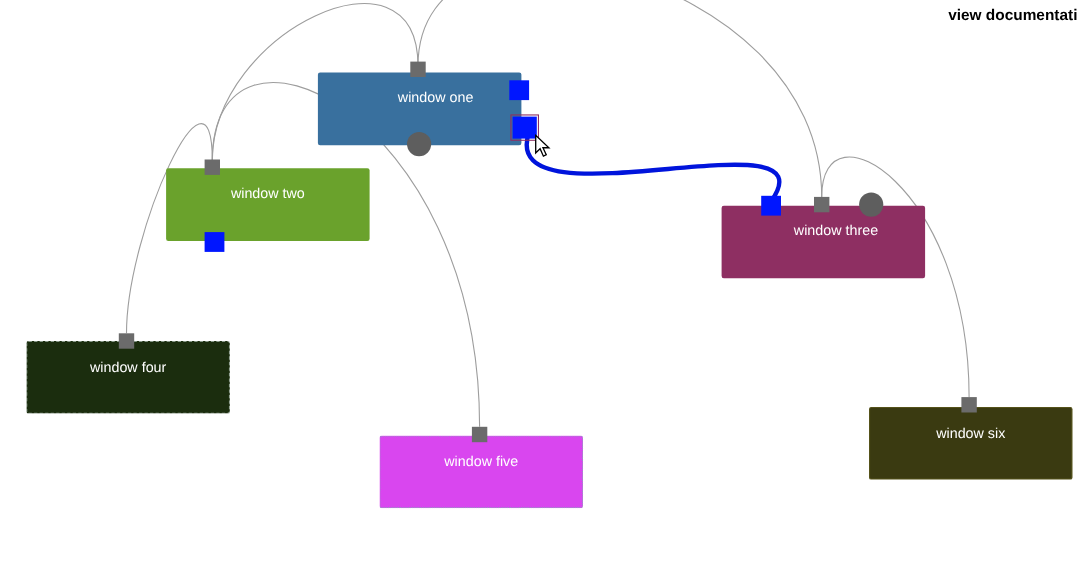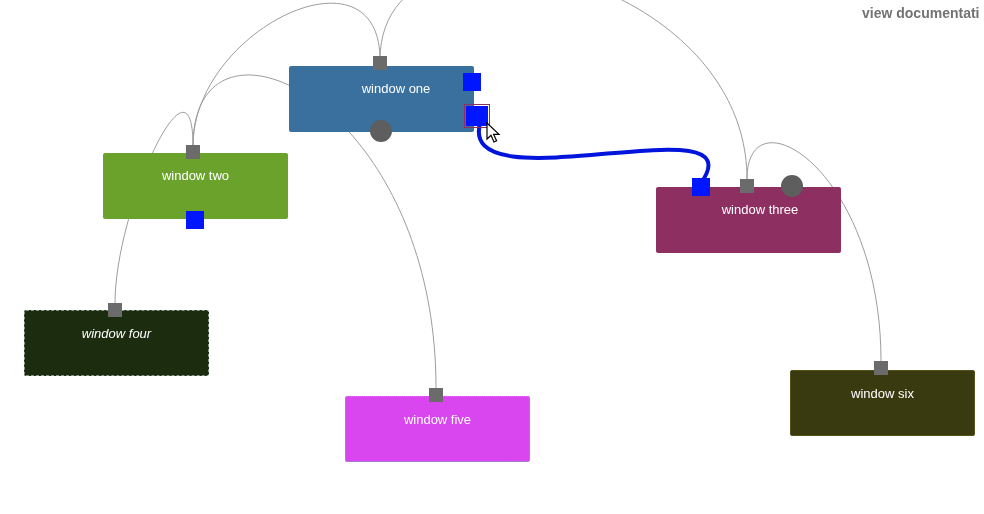--- a/index.html
+++ b/index.html
@@ -15,21 +15,21 @@
 
   .window {
     position: absolute; width: 185px; height: 66px; z-index: 2;
     border-radius: 2px; box-sizing: border-box;
     color: #ffffff; font-size: 13px; text-align: center; padding-top: 15px;
     cursor: move;
   }
   #w1 { left: 289px; top: 66px; }
   #w2 { left: 103px; top: 153px; }
   #w3 { left: 656px; top: 187px; padding-left: 23px; }
-  #w4 { left: 24px;  top: 310px; border: 1px dashed #8a9a8a; font-style: italic; }
+  #w4 { left: 24px;  top: 310px; border: 1px dashed #8a9a8a; }
   #w5 { left: 345px; top: 396px; border: 1px dotted #8fa3c0; }
   #w6 { left: 790px; top: 370px; border: 1px solid #55521a; }
 
   .ep { position: absolute; z-index: 3; }
   .ep.sq     { width: 14px; height: 14px; }
   .ep.circle { width: 22px; height: 22px; border-radius: 50%; }
   .ep.bluesq { width: 18px; height: 18px; }
 
   #ep-w1-top    { left: 373px; top: 56px; }
   #ep-w1-bottom { left: 370px; top: 120px; }
@@ -64,21 +64,21 @@
     <path d="M 380 60 C 380 -110 747 -30 747 179" stroke-width="1" stroke="#9d9d9d"></path>
     <path d="M 193 146 C 193 40 115 210 115 303" stroke-width="1" stroke="#9d9d9d"></path>
     <path d="M 193 146 C 193 -10 436 100 436 388" stroke-width="1" stroke="#9d9d9d"></path>
     <path d="M 747 179 C 747 90 881 170 881 361" stroke-width="1" stroke="#9d9d9d"></path>
     <path d="M 481 120 C 450 210 760 100 701 183" stroke-width="4" stroke-linecap="round" stroke="#0014dc"></path>
   </svg>
 
   <div class="window" id="w1" style="background-color: rgb(57, 112, 158); padding-left: 29px;">
     <span>window one</span>
   </div>
-  <div class="window" id="w2" style="background-color: rgb(106, 162, 44);">
+  <div class="window" id="w2" style="background-color: rgb(106, 162, 44); margin-left: 48px;">
     <span>window two</span>
   </div>
   <div class="window" id="w3" style="background-color: rgb(142, 47, 98);">
     <span>window three</span>
   </div>
   <div class="window" id="w4" style="background-color: rgb(27, 45, 14);">
     <span>window four</span>
   </div>
   <div class="window" id="w5" style="background-color: #d946ef;">
     <span>window five</span>
@@ -95,21 +95,21 @@
   <div class="ep sq" id="ep-w6-top" style="background-color: rgb(107, 107, 107);"></div>
 
   <div class="ep circle" id="ep-w1-bottom" style="background-color: rgb(94, 94, 94);"></div>
   <div class="ep circle" id="ep-w3-circle" style="background-color: rgb(94, 94, 94);"></div>
 
   <div class="ep bluesq" id="ep-w1-blue1" style="background-color: rgb(0, 22, 255);"></div>
   <div class="ep bluesq" id="ep-w1-blue2" style="background-color: rgb(0, 22, 255);"></div>
   <div class="ep bluesq" id="ep-w2-blue" style="background-color: rgb(0, 22, 255);"></div>
   <div class="ep bluesq" id="ep-w3-blue" style="background-color: rgb(0, 22, 255);"></div>
 
-  <a id="doc-link" href="#" style="color: #737373;">view documentati</a>
+  <a id="doc-link" href="#" style="color: #000000;">view documentati</a>
 
   <div id="cursor">
     <svg width="16" height="22" viewBox="0 0 16 22">
       <path d="M1 1 L1 17 L5 13.2 L8 20 L10.6 18.7 L7.6 12.3 L13 12.3 Z" fill="#ffffff" stroke="#000000" stroke-width="1.2"></path>
     </svg>
   </div>
 
 </div>
 
 </body></html>

